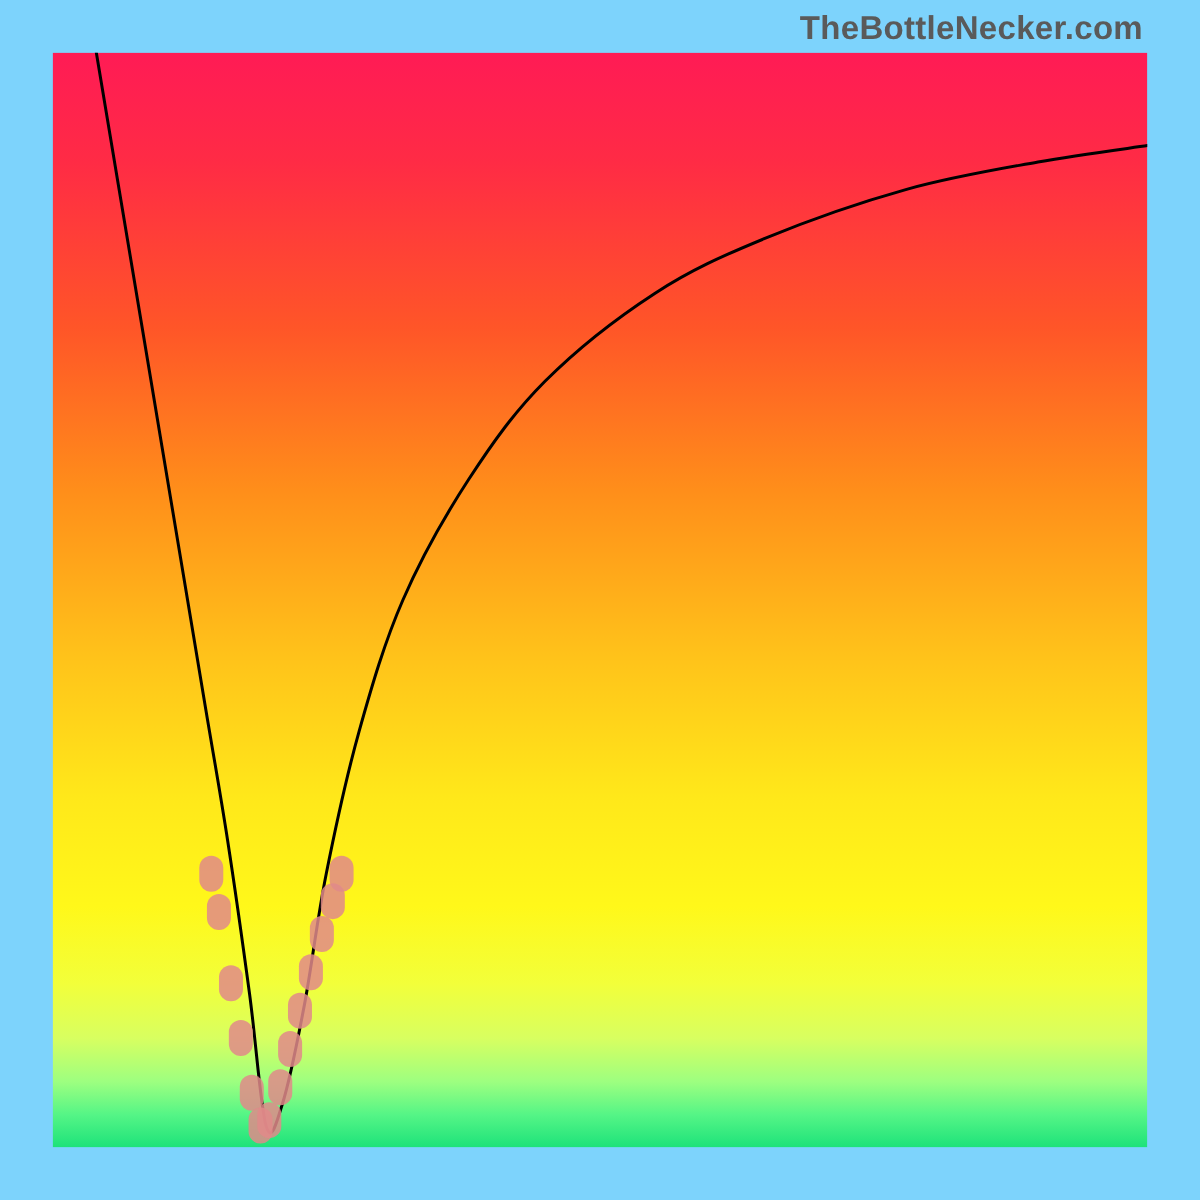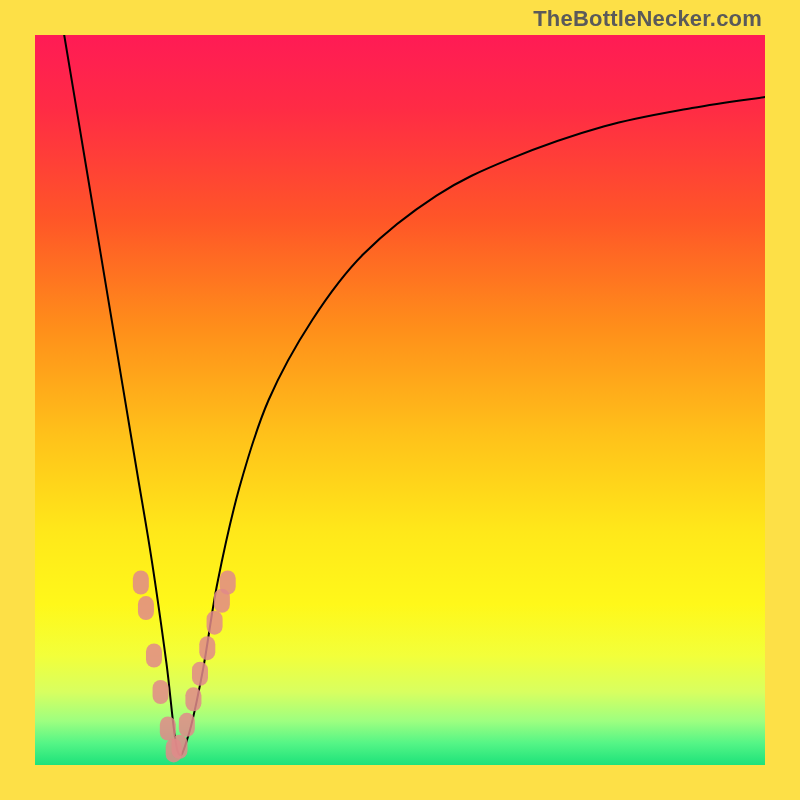--- a/index.html
+++ b/index.html
@@ -8,21 +8,21 @@
     width: 800px;
     height: 800px;
     overflow: hidden;
     background: #000;
     font-family: Arial, Helvetica, sans-serif;
   }
   .frame {
     position: relative;
     width: 800px;
     height: 800px;
-    background: #fde047;
+    background: #7dd3fc;
   }
   .plot-area {
     position: absolute;
     left: 35px;
     top: 35px;
     width: 730px;
     height: 730px;
     overflow: hidden;
   }
   .gradient-bg {

